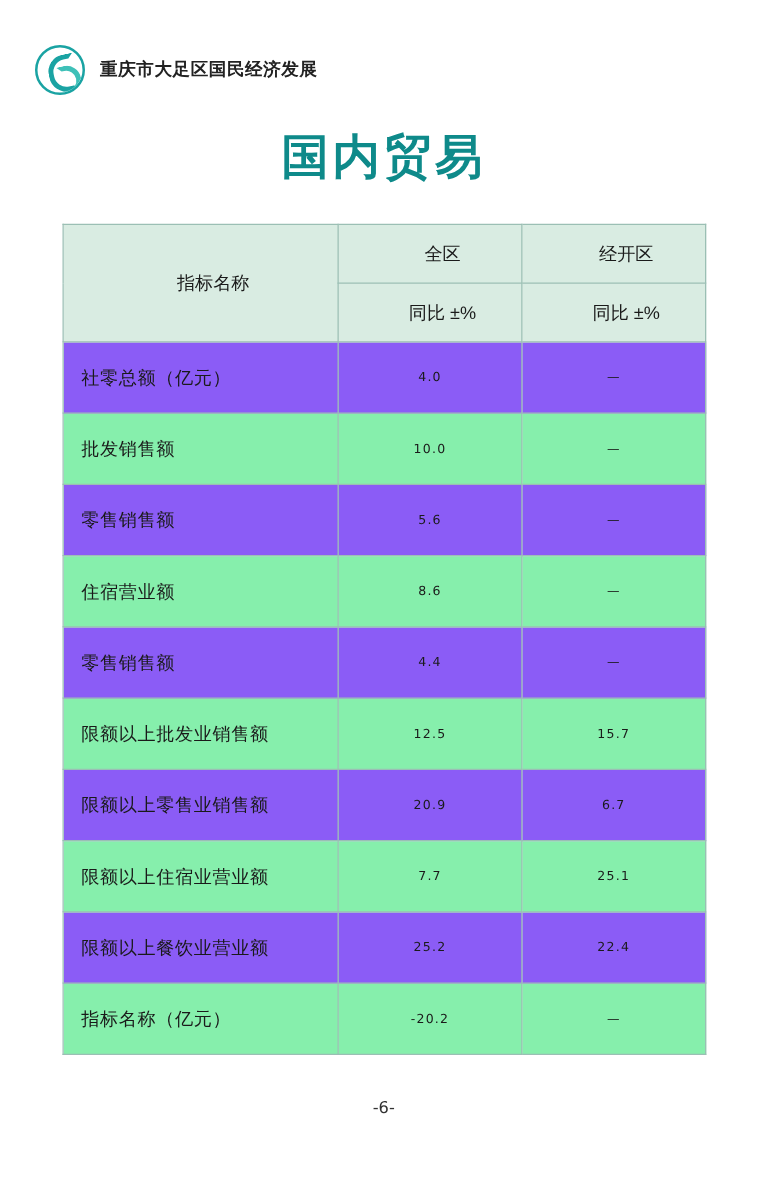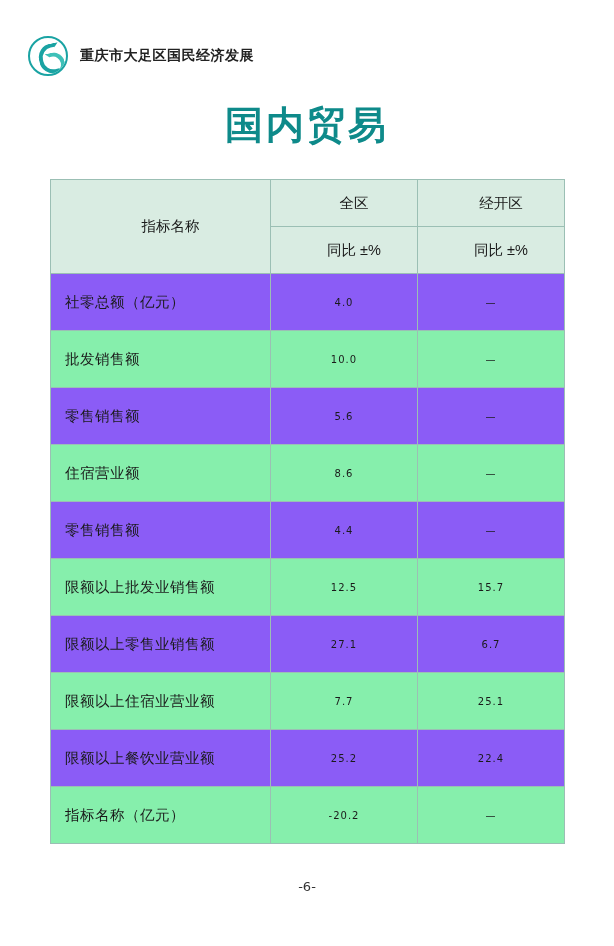--- a/index.html
+++ b/index.html
@@ -207,21 +207,21 @@
           <td class="num">4.4</td>
           <td class="num">—</td>
         </tr>
         <tr class="shade">
           <td class="label">限额以上批发业销售额</td>
           <td class="num">12.5</td>
           <td class="num">15.7</td>
         </tr>
         <tr class="plain">
           <td class="label">限额以上零售业销售额</td>
-          <td class="num">27.1</td>
+          <td class="num">20.9</td>
           <td class="num">6.7</td>
         </tr>
         <tr class="shade">
           <td class="label">限额以上住宿业营业额</td>
           <td class="num">7.7</td>
           <td class="num">25.1</td>
         </tr>
         <tr class="plain">
           <td class="label">限额以上餐饮业营业额</td>
           <td class="num">25.2</td>

